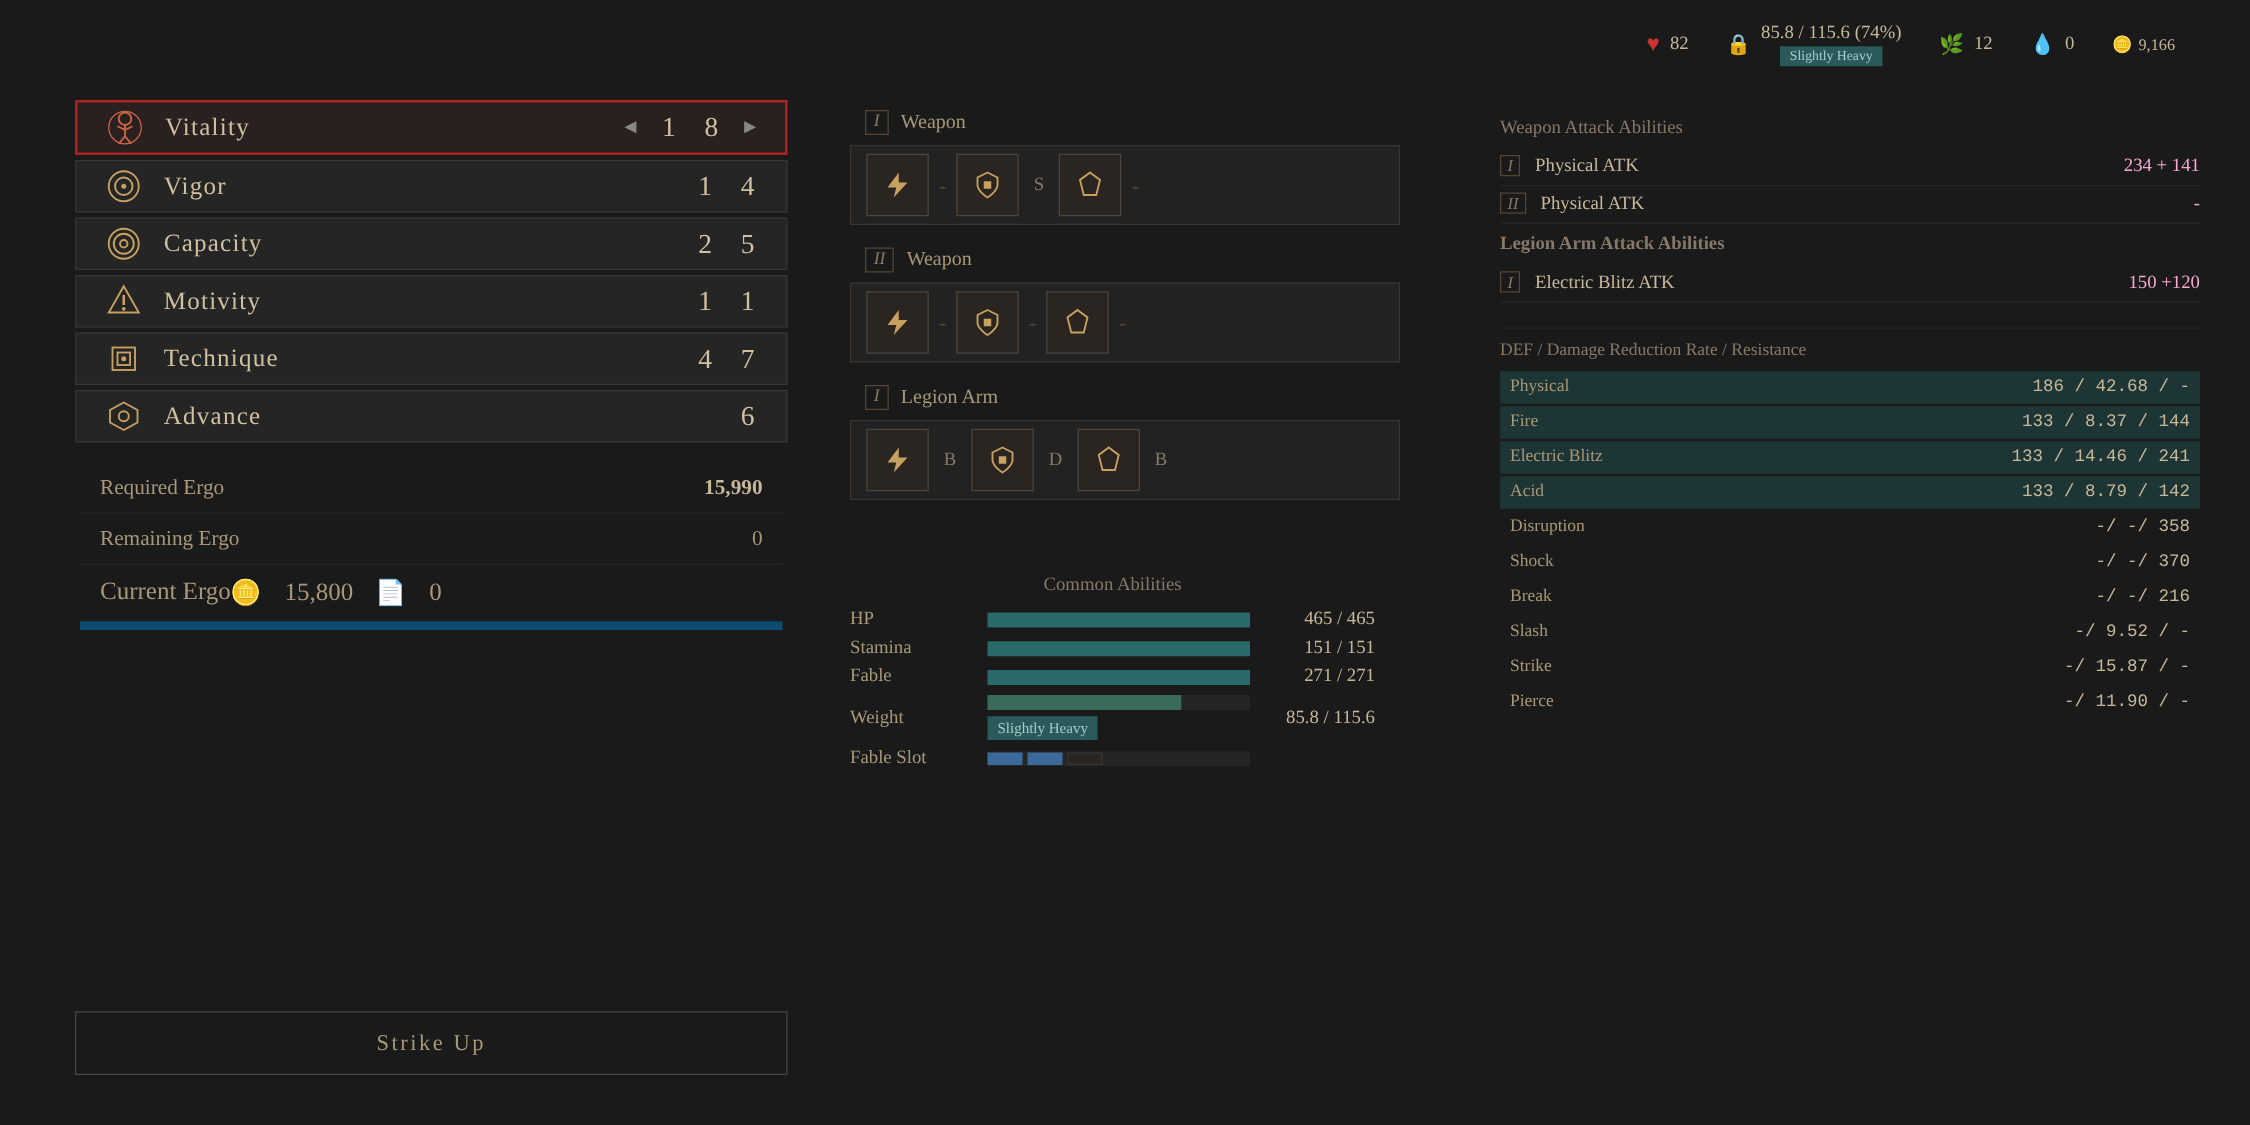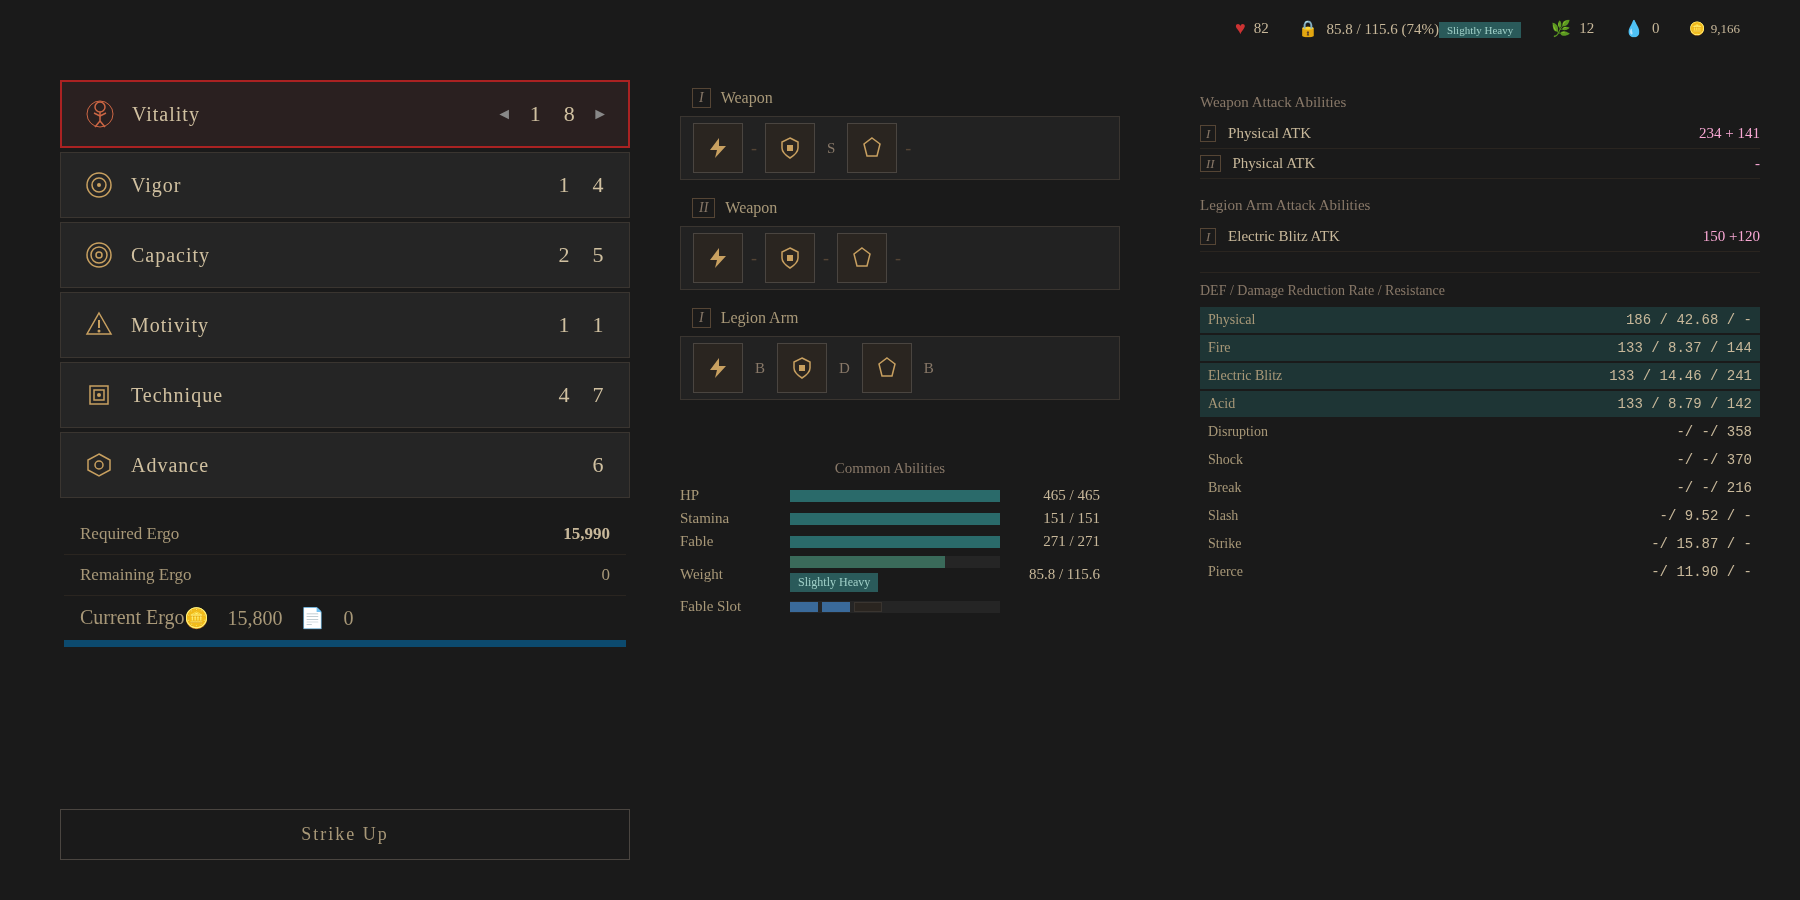--- a/index.html
+++ b/index.html
@@ -28,22 +28,22 @@
       display: flex;
       align-items: center;
       gap: 8px;
     }
     .hud-heart {
       color: #cc3333;
       font-size: 18px;
     }
     .hud-weight-block {
       display: flex;
-      flex-direction: row;
-      align-items: flex-end;
+      flex-direction: column;
+      align-items: center;
     }
     .hud-weight-bar {
       background: #2a5a5a;
       color: #a0d0c8;
       font-size: 11px;
       padding: 2px 8px;
       margin-top: 2px;
     }
     .hud-ergo-icon { color: #d4a030; font-size: 16px; }
     .hud-blue-icon { color: #4488cc; font-size: 16px; }
@@ -60,21 +60,21 @@
       position: absolute;
       left: 60px;
       top: 80px;
       width: 570px;
     }
 
     .stat-item {
       display: flex;
       align-items: center;
       justify-content: space-between;
-      padding: 14px 20px;
+      padding: 2px 20px;
       margin-bottom: 4px;
       background: #252525;
       border: 1px solid #3a3530;
       cursor: pointer;
     }
     .stat-item.selected {
       background: #2a2020;
       border: 2px solid #aa2222;
     }
     .stat-left {
@@ -653,21 +653,21 @@
   </div>
 
   <div class="attack-row">
     <span>
       <span class="attack-roman">II</span>
       <span class="attack-name">Physical ATK</span>
     </span>
     <span class="attack-val">-</span>
   </div>
 
-  <div class="attack-section-title" style="margin-top:18px;">Legion Arm Attack Abilities</div>
+  <div class="attack-section-title" style="margin-top:8px;font-weight:bold;">Legion Arm Attack Abilities</div>
 
   <div class="attack-row">
     <span>
       <span class="attack-roman">I</span>
       <span class="attack-name">Electric Blitz ATK</span>
     </span>
     <span class="attack-val">150 +120</span>
   </div>
 
   <div class="def-title">DEF / Damage Reduction Rate / Resistance</div>

